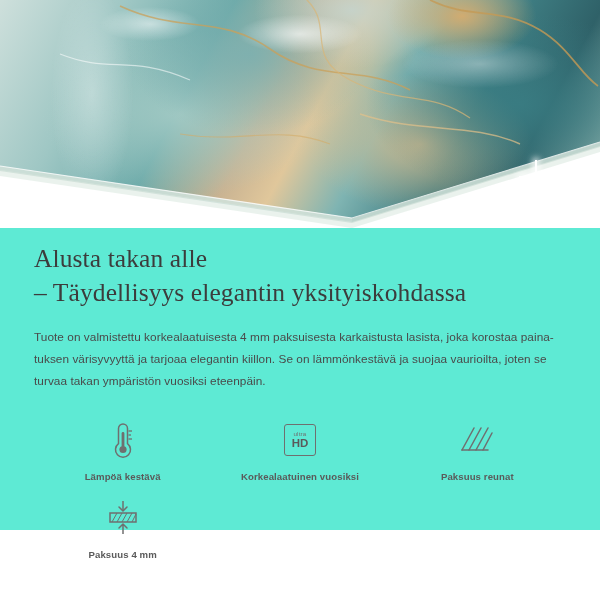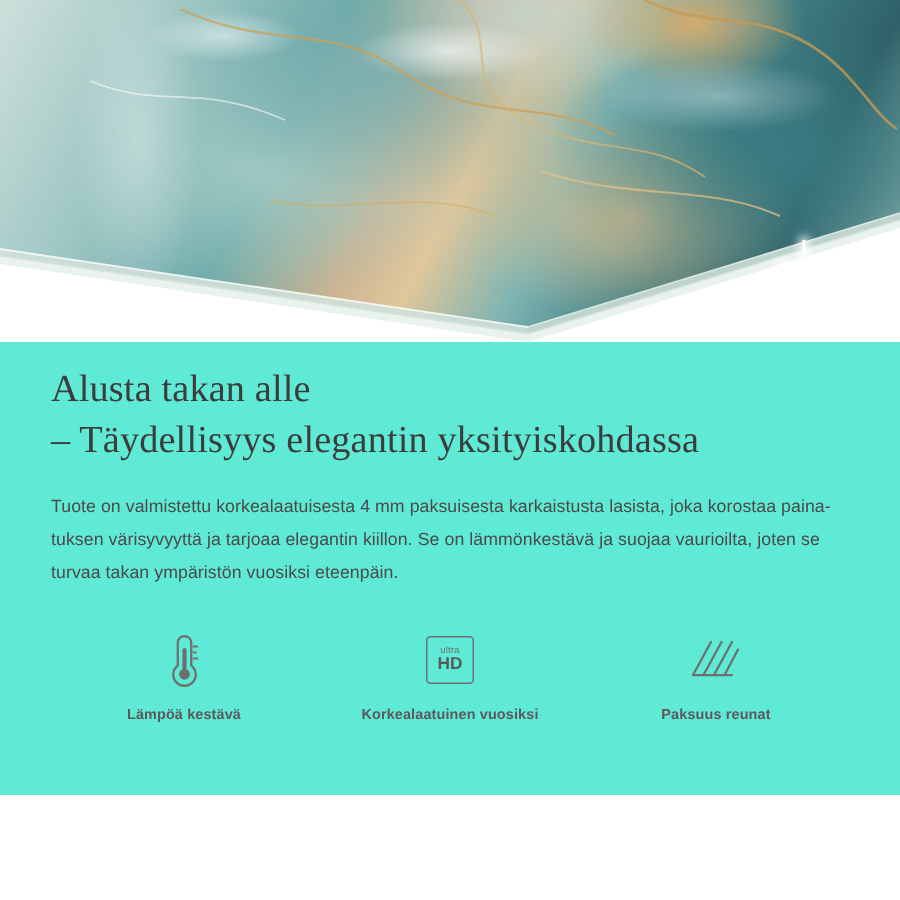--- a/index.html
+++ b/index.html
@@ -257,16 +257,29 @@
             <path d="M4 27 L16 5" stroke="#6f6f6f" stroke-width="1.5" stroke-linecap="round"></path>
             <path d="M11 27 L23 5" stroke="#6f6f6f" stroke-width="1.5" stroke-linecap="round"></path>
             <path d="M18 27 L30 5" stroke="#6f6f6f" stroke-width="1.5" stroke-linecap="round"></path>
             <path d="M25 27 L34 10" stroke="#6f6f6f" stroke-width="1.5" stroke-linecap="round"></path>
             <path d="M4 27 H30" stroke="#6f6f6f" stroke-width="1.5" stroke-linecap="round"></path>
           </svg>
         </div>
         <div class="feature-label">Paksuus reunat</div>
       </div>
 
+      <div class="feature">
+        <div class="feature-icon">
+          <svg width="40" height="40" viewBox="0 0 40 40">
+            <path d="M20 3 V12" stroke="#6f6f6f" stroke-width="1.5"></path>
+            <path d="M16 9 L20 13 L24 9" fill="none" stroke="#6f6f6f" stroke-width="1.5" stroke-linecap="round" stroke-linejoin="round"></path>
+            <rect x="7" y="15" width="26" height="9" fill="none" stroke="#6f6f6f" stroke-width="1.5"></rect>
+            <path d="M9 24 L14 15 M14 24 L19 15 M19 24 L24 15 M24 24 L29 15 M29 24 L33 16" stroke="#6f6f6f" stroke-width="1"></path>
+            <path d="M20 27 V36" stroke="#6f6f6f" stroke-width="1.5"></path>
+            <path d="M16 30 L20 26 L24 30" fill="none" stroke="#6f6f6f" stroke-width="1.5" stroke-linecap="round" stroke-linejoin="round"></path>
+          </svg>
+        </div>
+        <div class="feature-label">Paksuus 4 mm</div>
+      </div>
 
     </div>
   </div>
 </div>
 
 </body></html>

